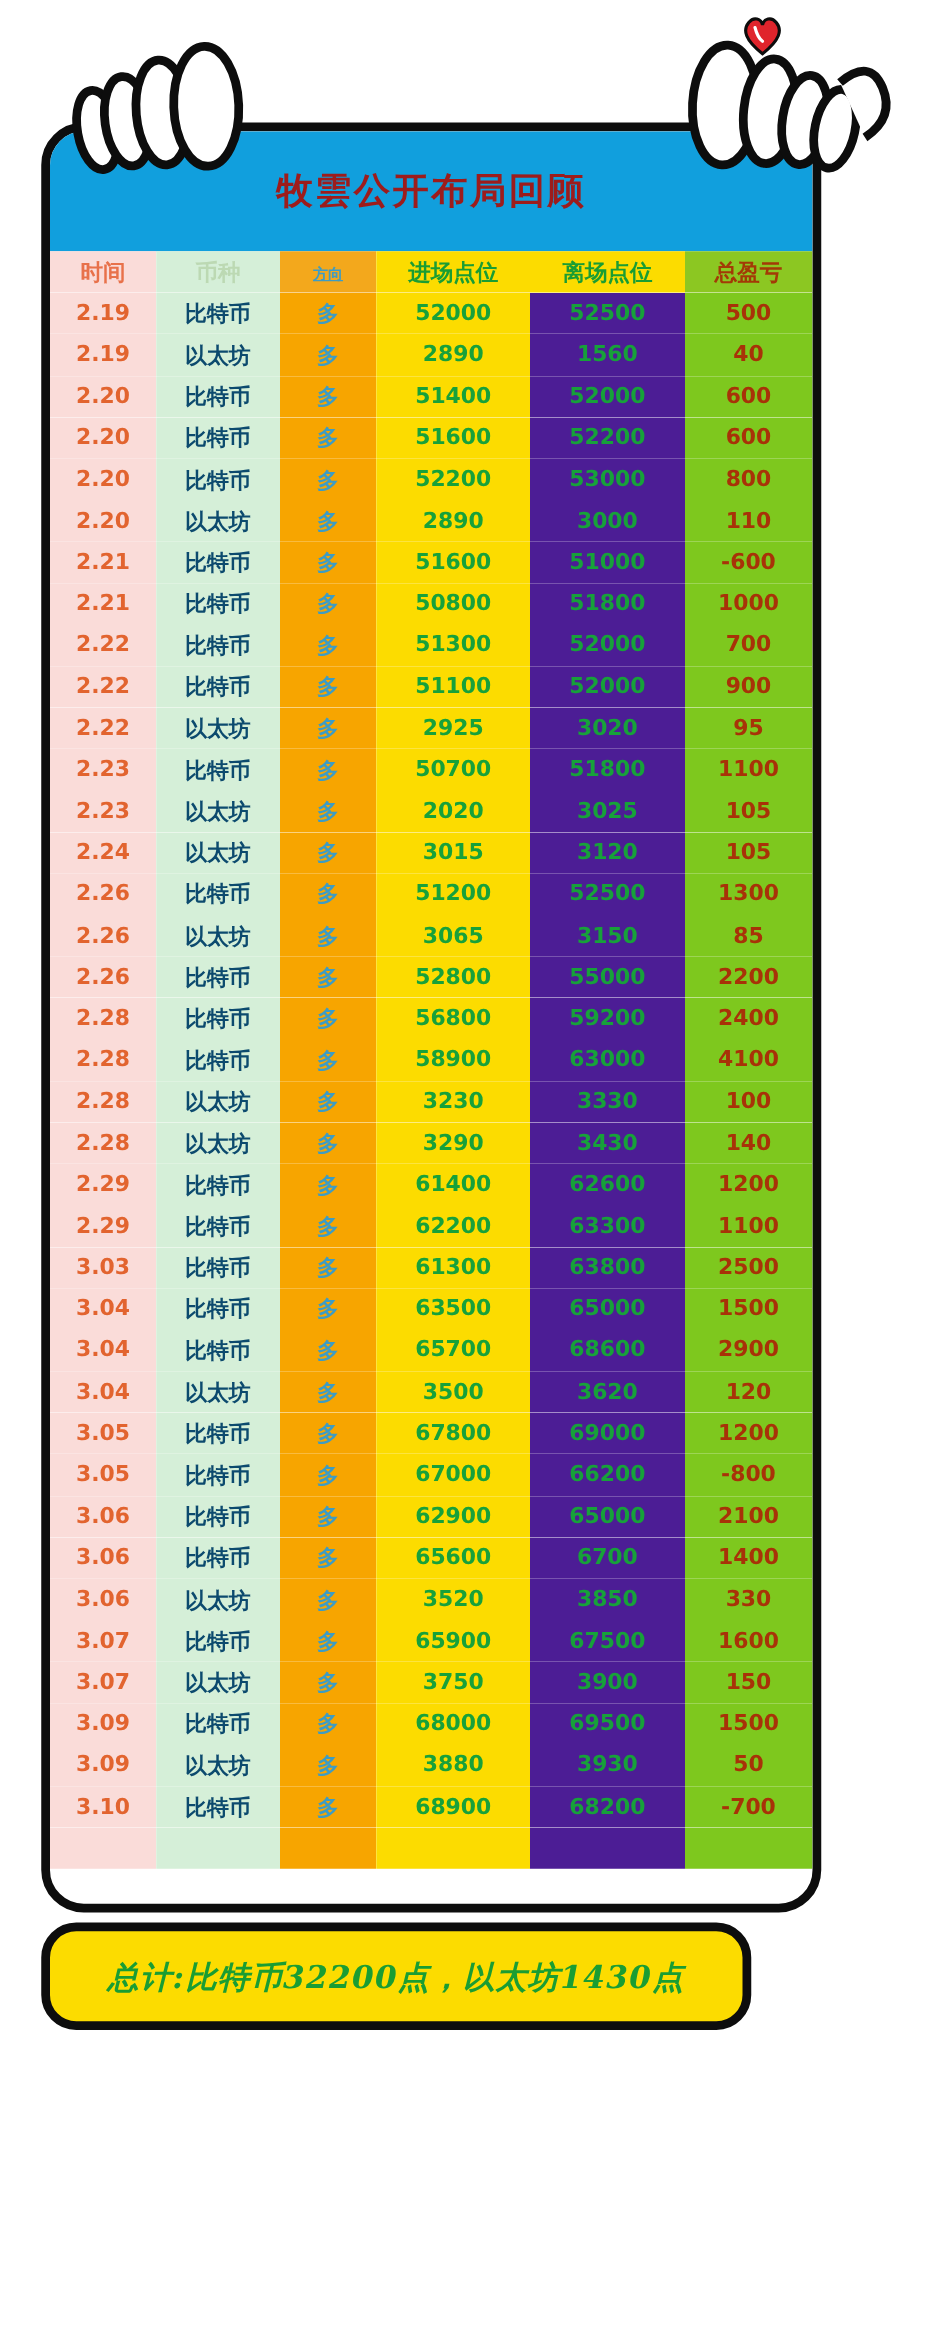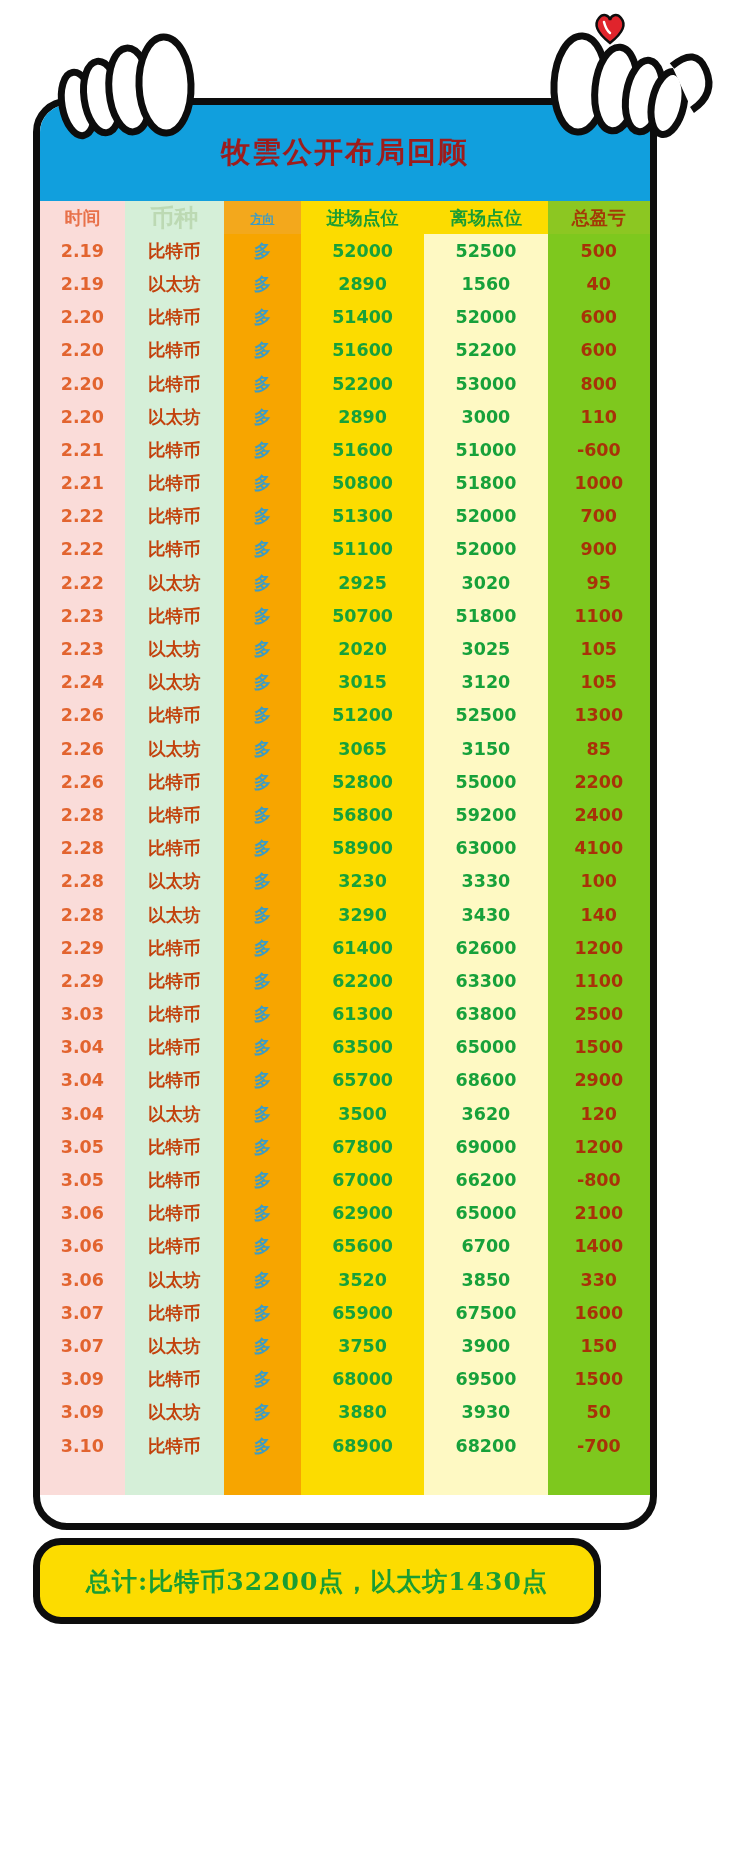--- a/index.html
+++ b/index.html
@@ -67,61 +67,62 @@
   col.c2 { width: 70px;  }
   col.c3 { width: 112px; }
   col.c4 { width: 112px; }
   col.c5 { width: 93px;  }
 
   
   .bg0 { background: #fadcd9; }
   .bg1 { background: #d5efd8; }
   .bg2 { background: #f7a500; }
   .bg3 { background: #fcdc00; }
-  .bg4 { background: #fef9c3; }
+  .bg4 { background: #4c1d95; }
   .bg5 { background: #7ec81e; margin-left: 29px; }
 
   
   thead .bg0 { background: #fadcd9; }
   thead .bg1 { background: #d5efd8; }
   thead .bg2 { background: #f3a81c; }
   thead .bg3 { background: #fcdc00; }
   thead .bg4 { background: #fcdc00; }
   thead .bg5 { background: #8cc722; }
 
   
   .h0 { color: #e8714a; font-size: 18px; font-family: "DejaVu Serif","Liberation Serif",serif; }
-  .h1 { color: #bcd9b3; font-size: 24px; font-family: Liberation Mono, monospace; }
+  .h1 { color: #bcd9b3; font-size: 18px; font-family: Liberation Mono, monospace; }
   .h2 { color: #3d9cc4; font-size: 12px; font-family: "DejaVu Serif","Liberation Serif",serif; text-decoration: underline; }
   .h3 { color: #1a9d33; font-size: 18px; font-family: "DejaVu Serif","Liberation Serif",serif; }
   .h4 { color: #1a9d33; font-size: 18px; font-family: "DejaVu Serif","Liberation Serif",serif; }
   .h5 { color: #a33a06; font-size: 18px; font-family: "DejaVu Serif","Liberation Serif",serif; }
 
   
   .t-date  { color: #e2642f; }
-  .t-coin  { color: #c2410c; font-family: "DejaVu Serif","Liberation Serif",serif; }
+  .t-coin  { color: #0c4a6e; font-family: "DejaVu Serif","Liberation Serif",serif; }
   .t-dir   { color: #3d9cc4; font-family: "DejaVu Serif","Liberation Serif",serif; }
   .t-entry { color: #17a13a; }
   .t-exit  { color: #17a13a; }
   .t-pnl   { color: #a83208; }
 
   
   .footer {
     position: absolute;
     left: 33px;
     top: 1538px;
     width: 568px;
     height: 86px;
     background: #fcdc00;
     border: 7px solid #0d0d0d;
     border-radius: 28px;
     display: flex;
     align-items: center;
     justify-content: center;
     z-index: 3;
+    font-style: italic;
   }
   .footer-text {
     color: #1a9d33;
     font-size: 25px;
     font-weight: bold;
     font-family: "DejaVu Serif", "Liberation Serif", serif;
     letter-spacing: 1px;
   }
 </style>
 </head>

